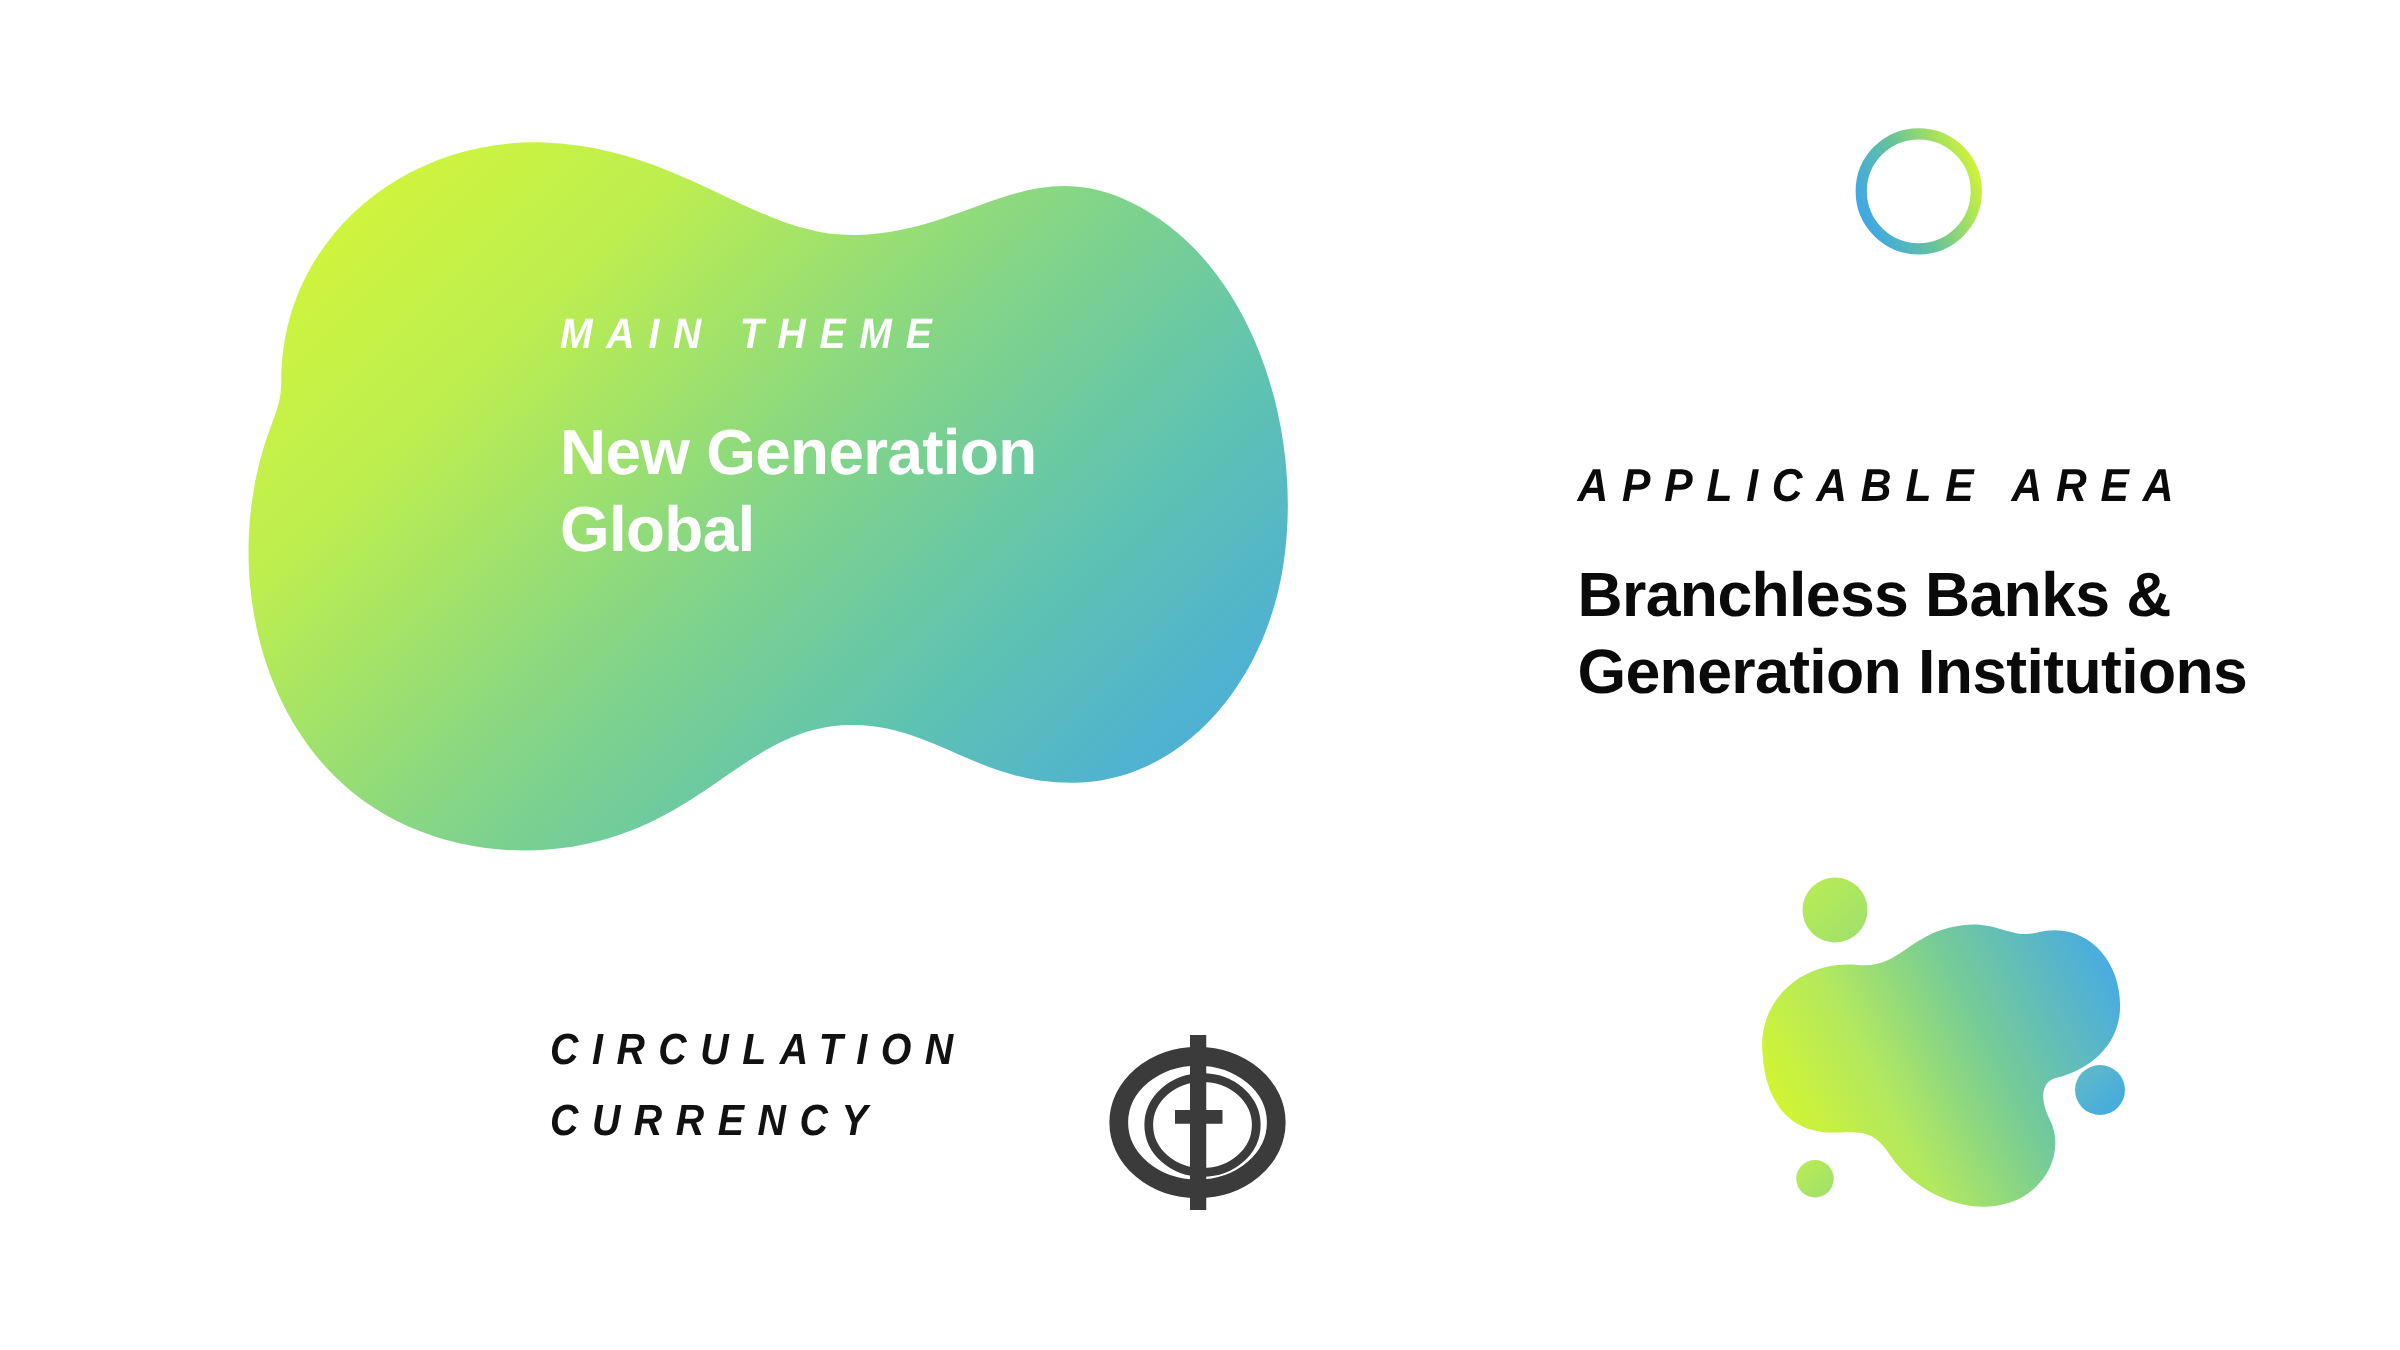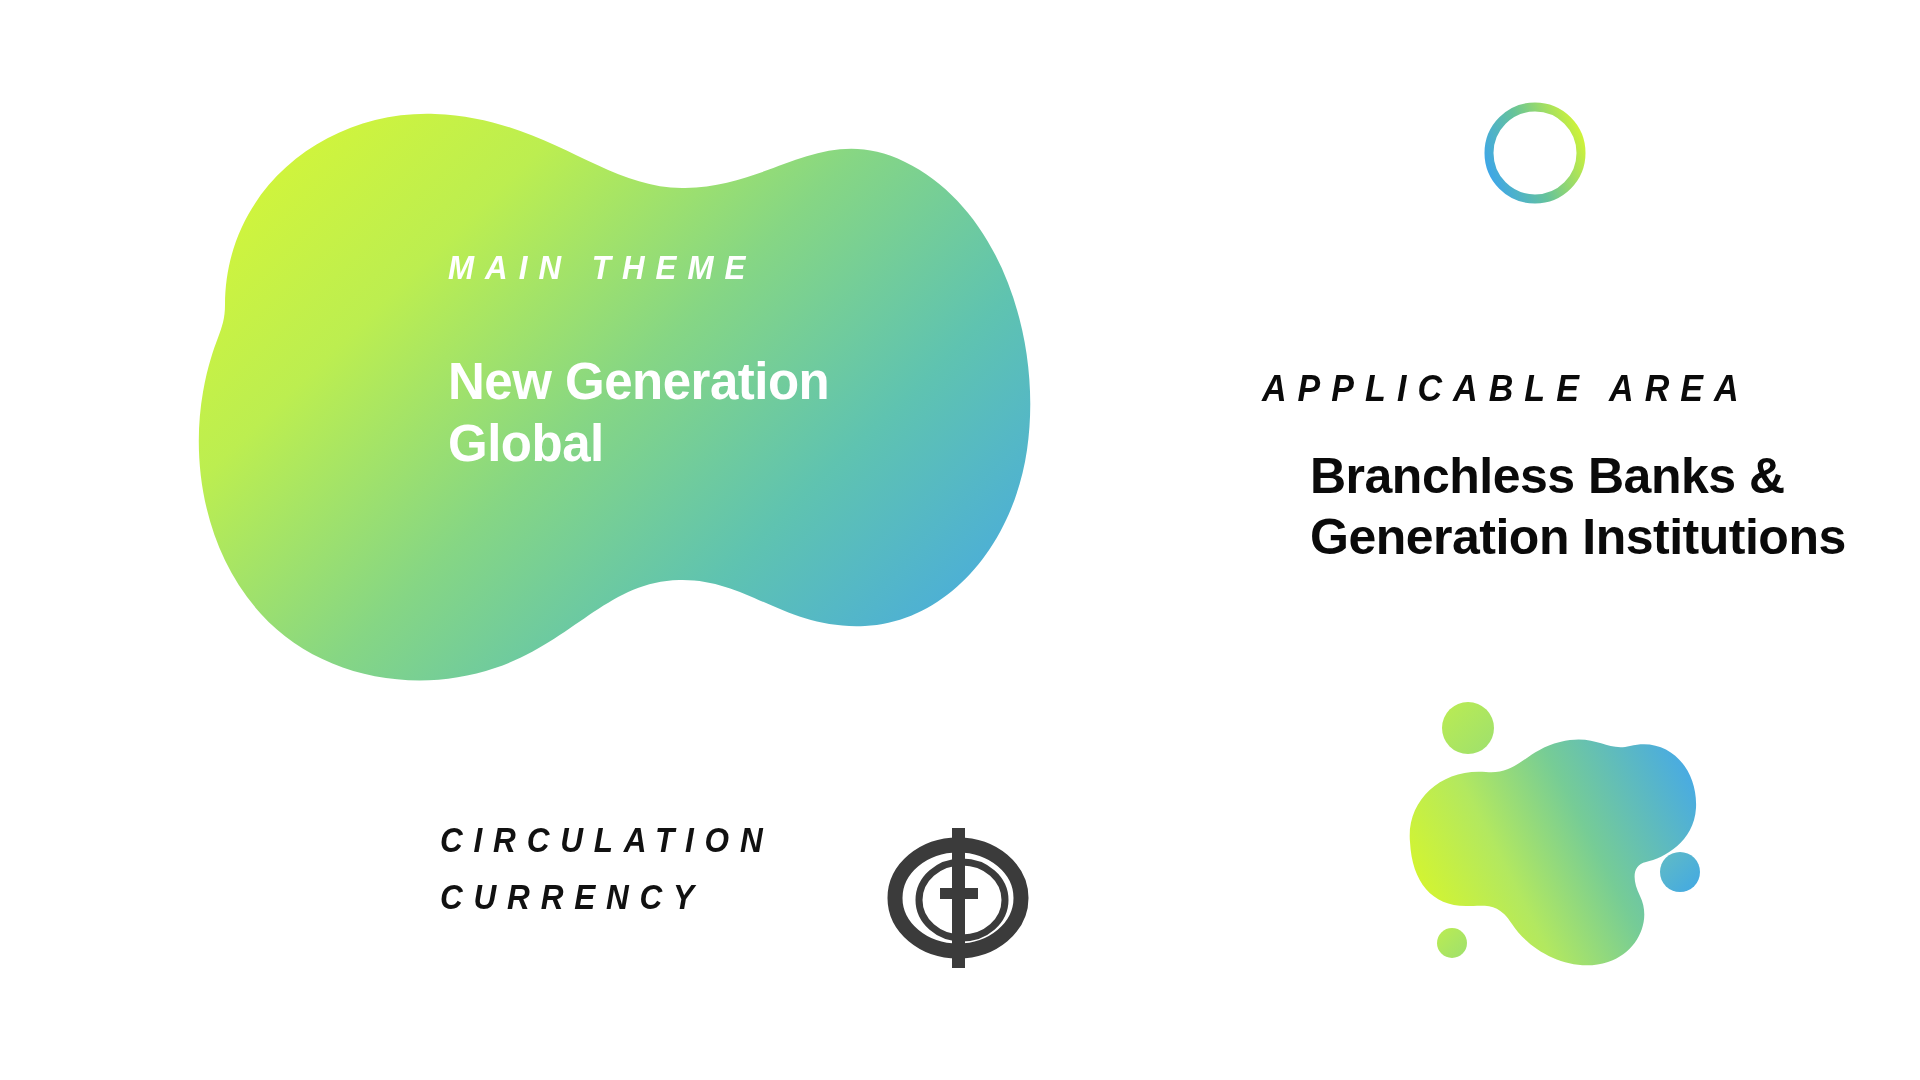--- a/index.html
+++ b/index.html
@@ -35,21 +35,21 @@
     font-style:italic;
     font-weight:600;
     font-size:34px;
     letter-spacing:12px;
     color:#ffffff;
     white-space:nowrap;
     transform:scaleX(.92);
     transform-origin:left center;
   }
   #main-heading {
-    margin-top:64px;
+    margin-top:44px;
     font-family:"Liberation Sans", sans-serif;
     font-weight:bold;
     font-size:51px;
     line-height:1.22;
     letter-spacing:-0.5px;
     color:#ffffff;
   }
   #main-heading .ln { display:block; }
 
   
@@ -98,21 +98,21 @@
   }
   #applicable-heading {
     margin-top:36px;
     font-family:"Liberation Sans", sans-serif;
     font-weight:bold;
     font-size:50px;
     line-height:1.22;
     letter-spacing:-0.5px;
     color:#0a0a0a;
   }
-  #applicable-heading .ln { display:block;margin-left:48px; }
+  #applicable-heading .ln { display:block; }
 
   
   #ring-decoration {
     position:absolute;
     left:1480px; top:98px;
     width:110px; height:110px;
   }
   #ring-decoration svg { display:block; width:100%; height:100%; }
 
   

